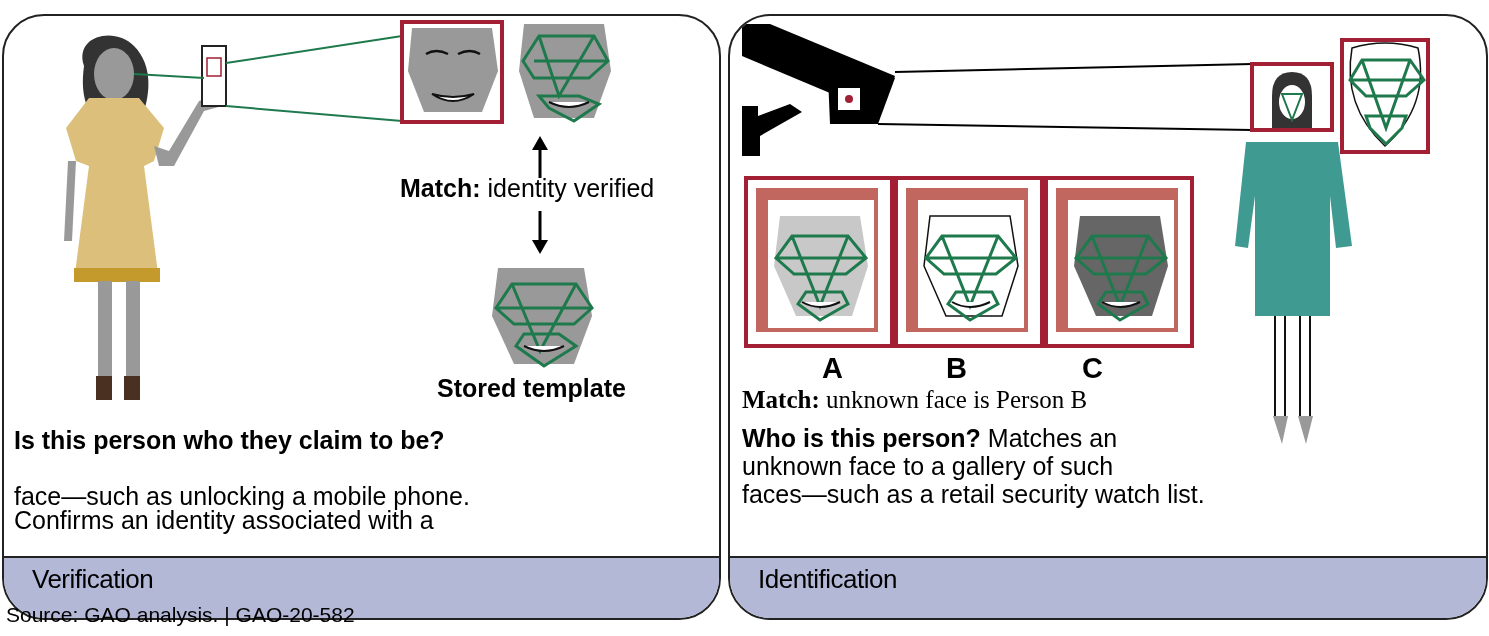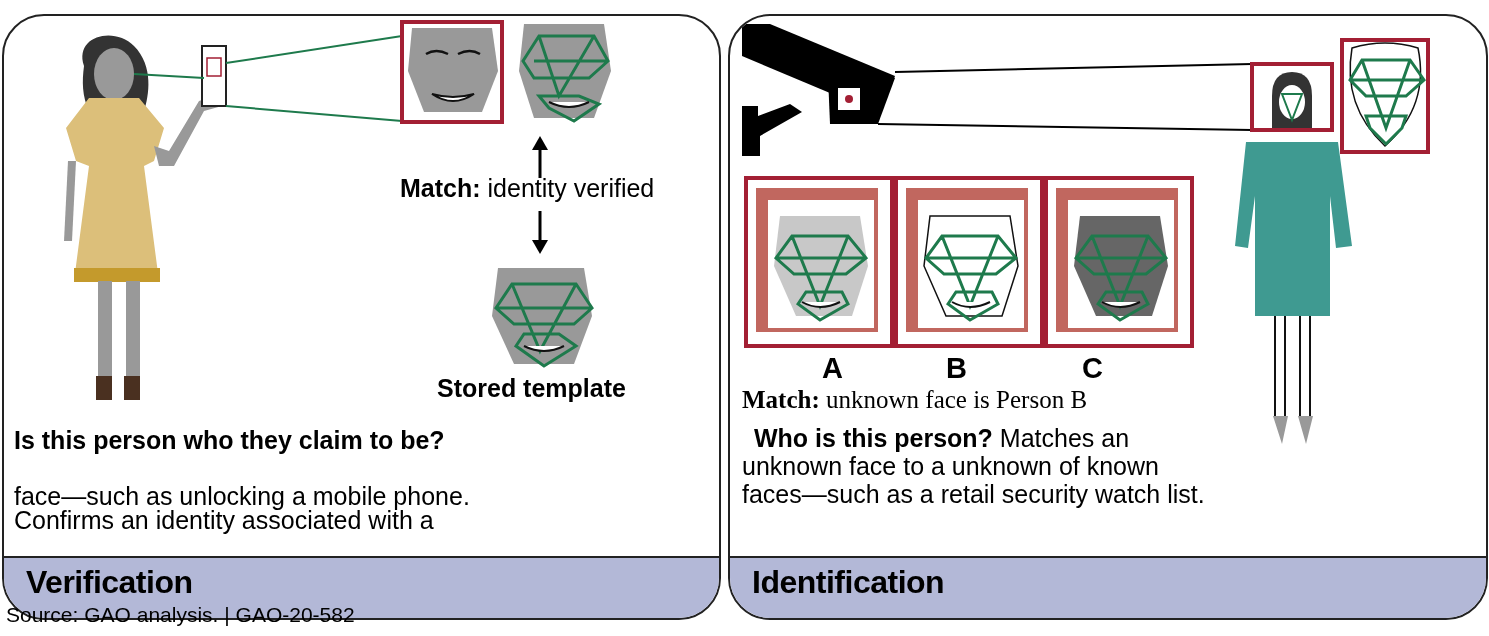--- a/index.html
+++ b/index.html
@@ -4,22 +4,22 @@
 <style>
   html, body { margin: 0; padding: 0; background: #ffffff; }
   body { width: 1489px; height: 636px; position: relative; overflow: hidden;
          font-family: "Liberation Sans", sans-serif; color: #000; }
   .panel { position: absolute; top: 14px; height: 606px; border: 2px solid #222;
            border-radius: 42px; background: #fff; overflow: hidden; box-sizing: border-box; }
   #panel-left { left: 2px; width: 719px; }
   #panel-right { left: 728px; width: 760px; }
   .panel-footer { position: absolute; left: 0; right: 0; bottom: 0; height: 60px;
                   background: #b3b8d7; border-top: 2px solid #222; }
-  .panel-footer span { position: absolute; left: 22px; top: 6px; font-size: 32px;
-                       font-weight: bold; letter-spacing: -0.5px; }
+  .panel-footer span { position: absolute; left: 28px; top: 6px; font-size: 26px;
+                       font-weight: normal; letter-spacing: -0.5px; }
   .art { position: absolute; left: 0; top: 0; }
   .txt { position: absolute; font-size: 25px; line-height: 28px; white-space: nowrap; }
   .bold { font-weight: bold; }
   .label-big { position: absolute; font-size: 29px; font-weight: bold; }
   #source { position: absolute; left: 6px; top: 603px; font-size: 21px; }
 </style>
 </head>
 <body>
 
 <div class="panel" id="panel-left">
@@ -152,25 +152,25 @@
   </svg>
 
   <div class="label-big" style="left:92px; top:336px;">A</div>
   <div class="label-big" style="left:216px; top:336px;">B</div>
   <div class="label-big" style="left:352px; top:336px;">C</div>
 
   <div class="txt" style="left:12px; top:370px;font-family:Liberation Serif, serif;">
     <span class="bold">Match:</span>
     <span>unknown face is Person B</span>
   </div>
-  <div class="txt" style="left:12px; top:408px;margin-left:12px;">
+  <div class="txt" style="left:12px; top:408px;">
     <span class="bold">Who is this person?</span>
     <span>Matches an</span>
   </div>
-  <div class="txt" style="left:12px; top:436px;">unknown face to a unknown of known</div>
+  <div class="txt" style="left:12px; top:436px;">unknown face to a gallery of such</div>
   <div class="txt" style="left:12px; top:464px;">faces—such as a retail security watch list.</div>
 
   <div class="panel-footer">
     <span>Identification</span>
   </div>
 </div>
 
 <div id="source">Source: GAO analysis.  |  GAO-20-582</div>
 
 </body></html>

